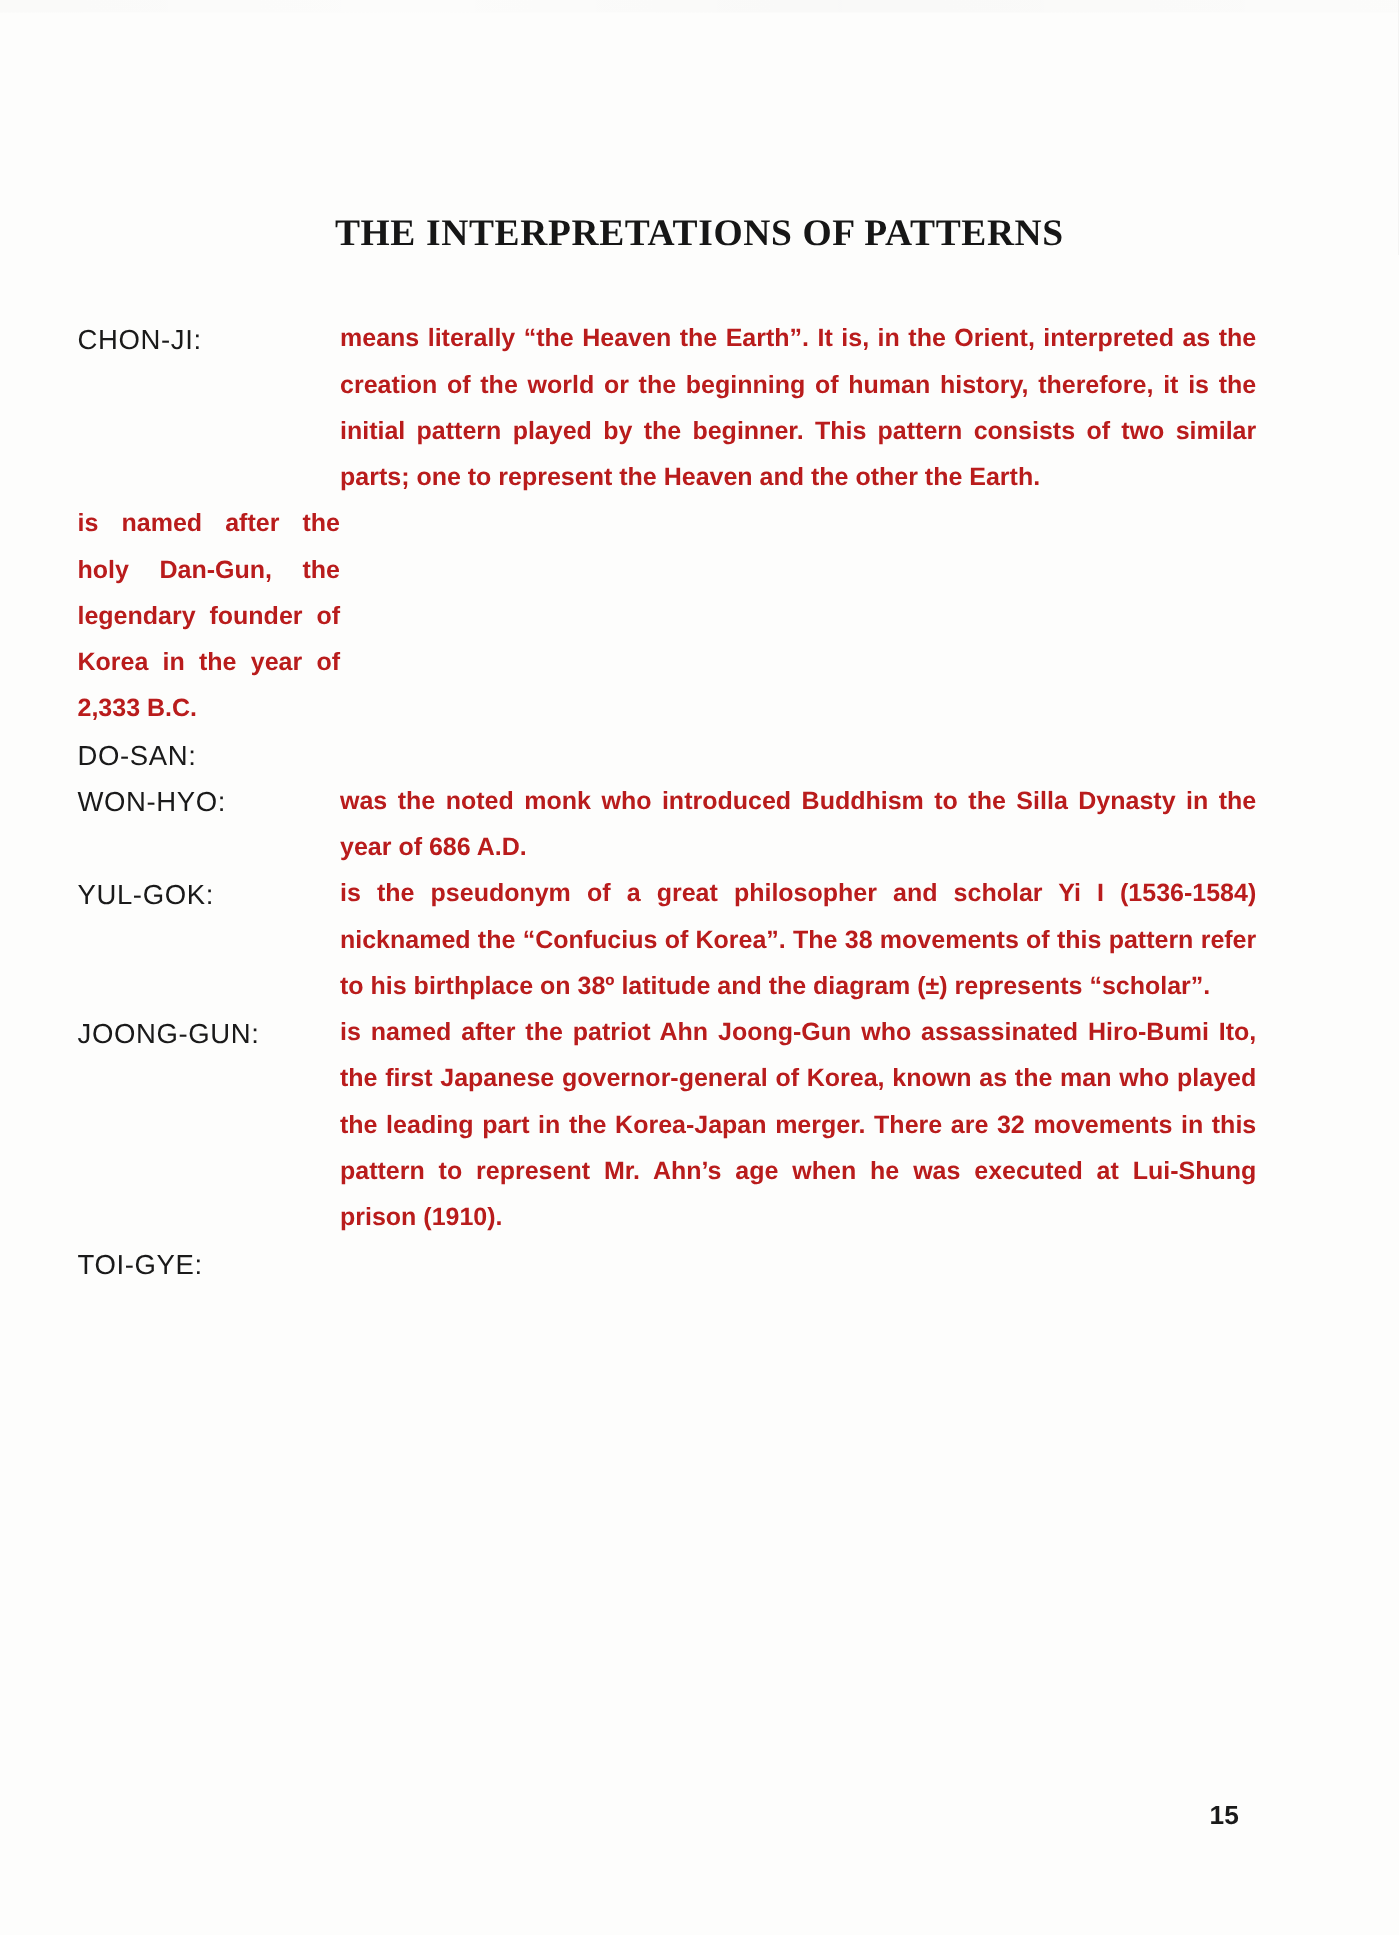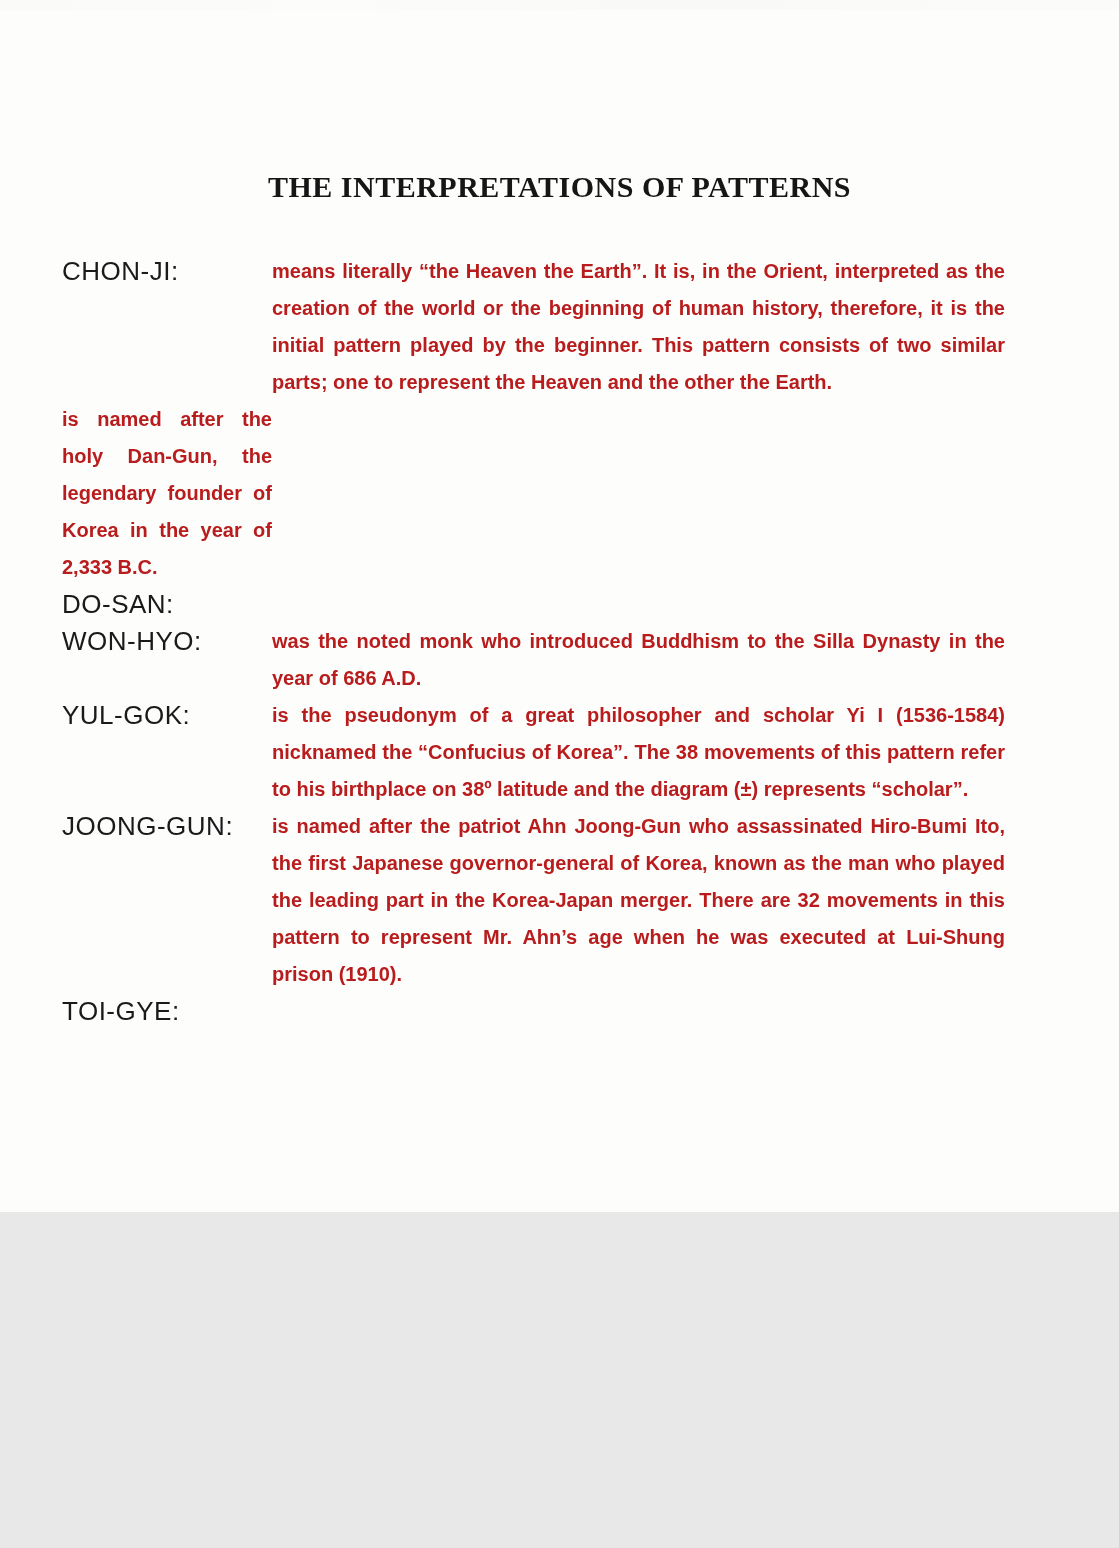--- a/index.html
+++ b/index.html
@@ -3,21 +3,21 @@
 <meta charset="utf-8">
 <style>
   html, body {
     margin: 0;
     padding: 0;
     background: #e8e8e8;
   }
   .page {
     position: relative;
     width: 1119px;
-    height: 1212px;
+    height: 1548px;
     margin: 0 auto;
     background: #fdfdfc;
     color: #1b1b1b;
     font-family: "Liberation Sans", sans-serif;
     overflow: hidden;
     box-sizing: border-box;
   }
   
   .scan-edge {
     position: absolute;
@@ -46,38 +46,38 @@
   }
   .def-list {
     margin: 49px 114px 0 62px;
   }
   .def-row {
     display: grid;
     grid-template-columns: 210px 1fr;
     align-items: start;
   }
   .term {
-    font-size: 26px;
+    font-size: 22px;
     line-height: 37px;
     letter-spacing: 0.5px;
     white-space: nowrap;
     color: #1a1a1a;
   }
   .definition {
     font-size: 20px;
     line-height: 37px;
     text-align: justify;
     color: #b91c1c;
     font-weight: bold;
   }
   .page-number {
     position: absolute;
     top: 1441px;
     right: 128px;
-    font-size: 27px;
+    font-size: 21px;
     font-weight: 700;
     color: #1a1a1a;
   }
 </style>
 </head>
 <body>
 
 <div class="page">
   <div class="scan-edge"></div>
 

